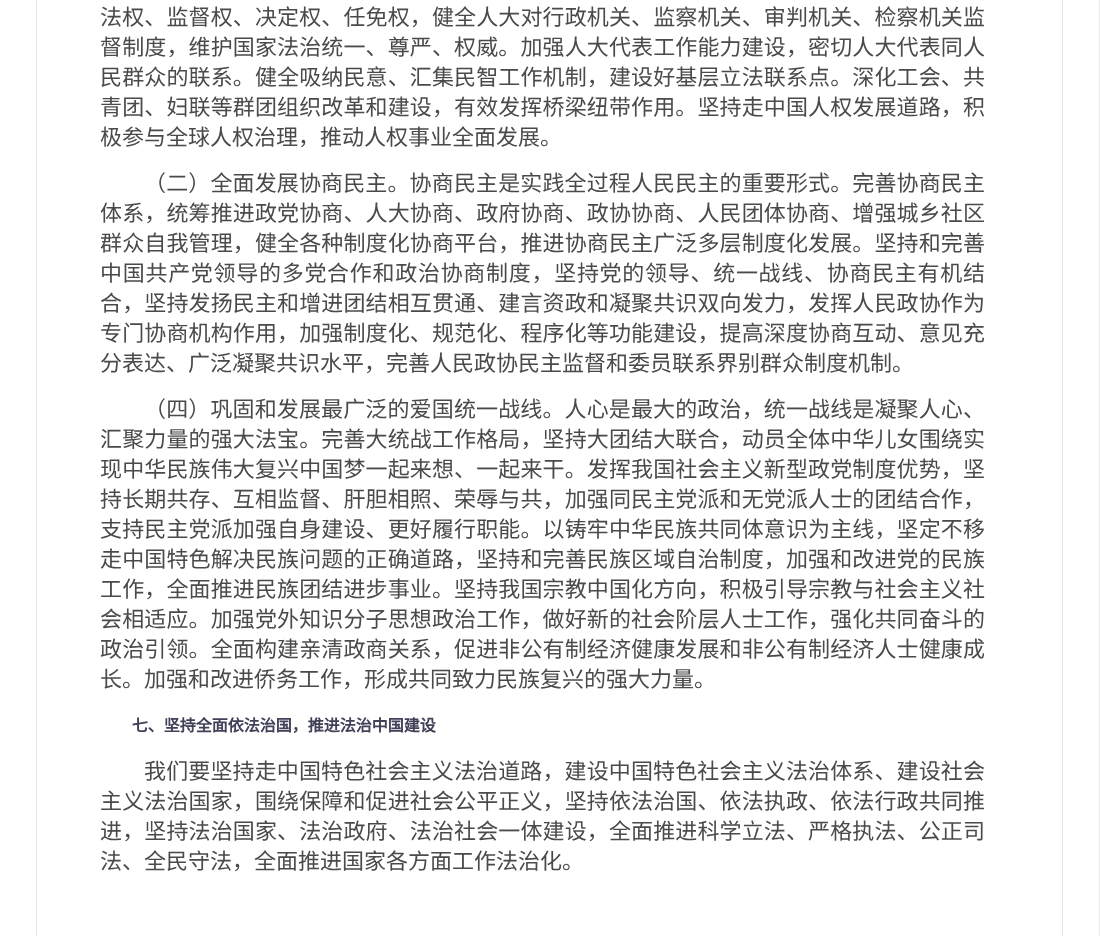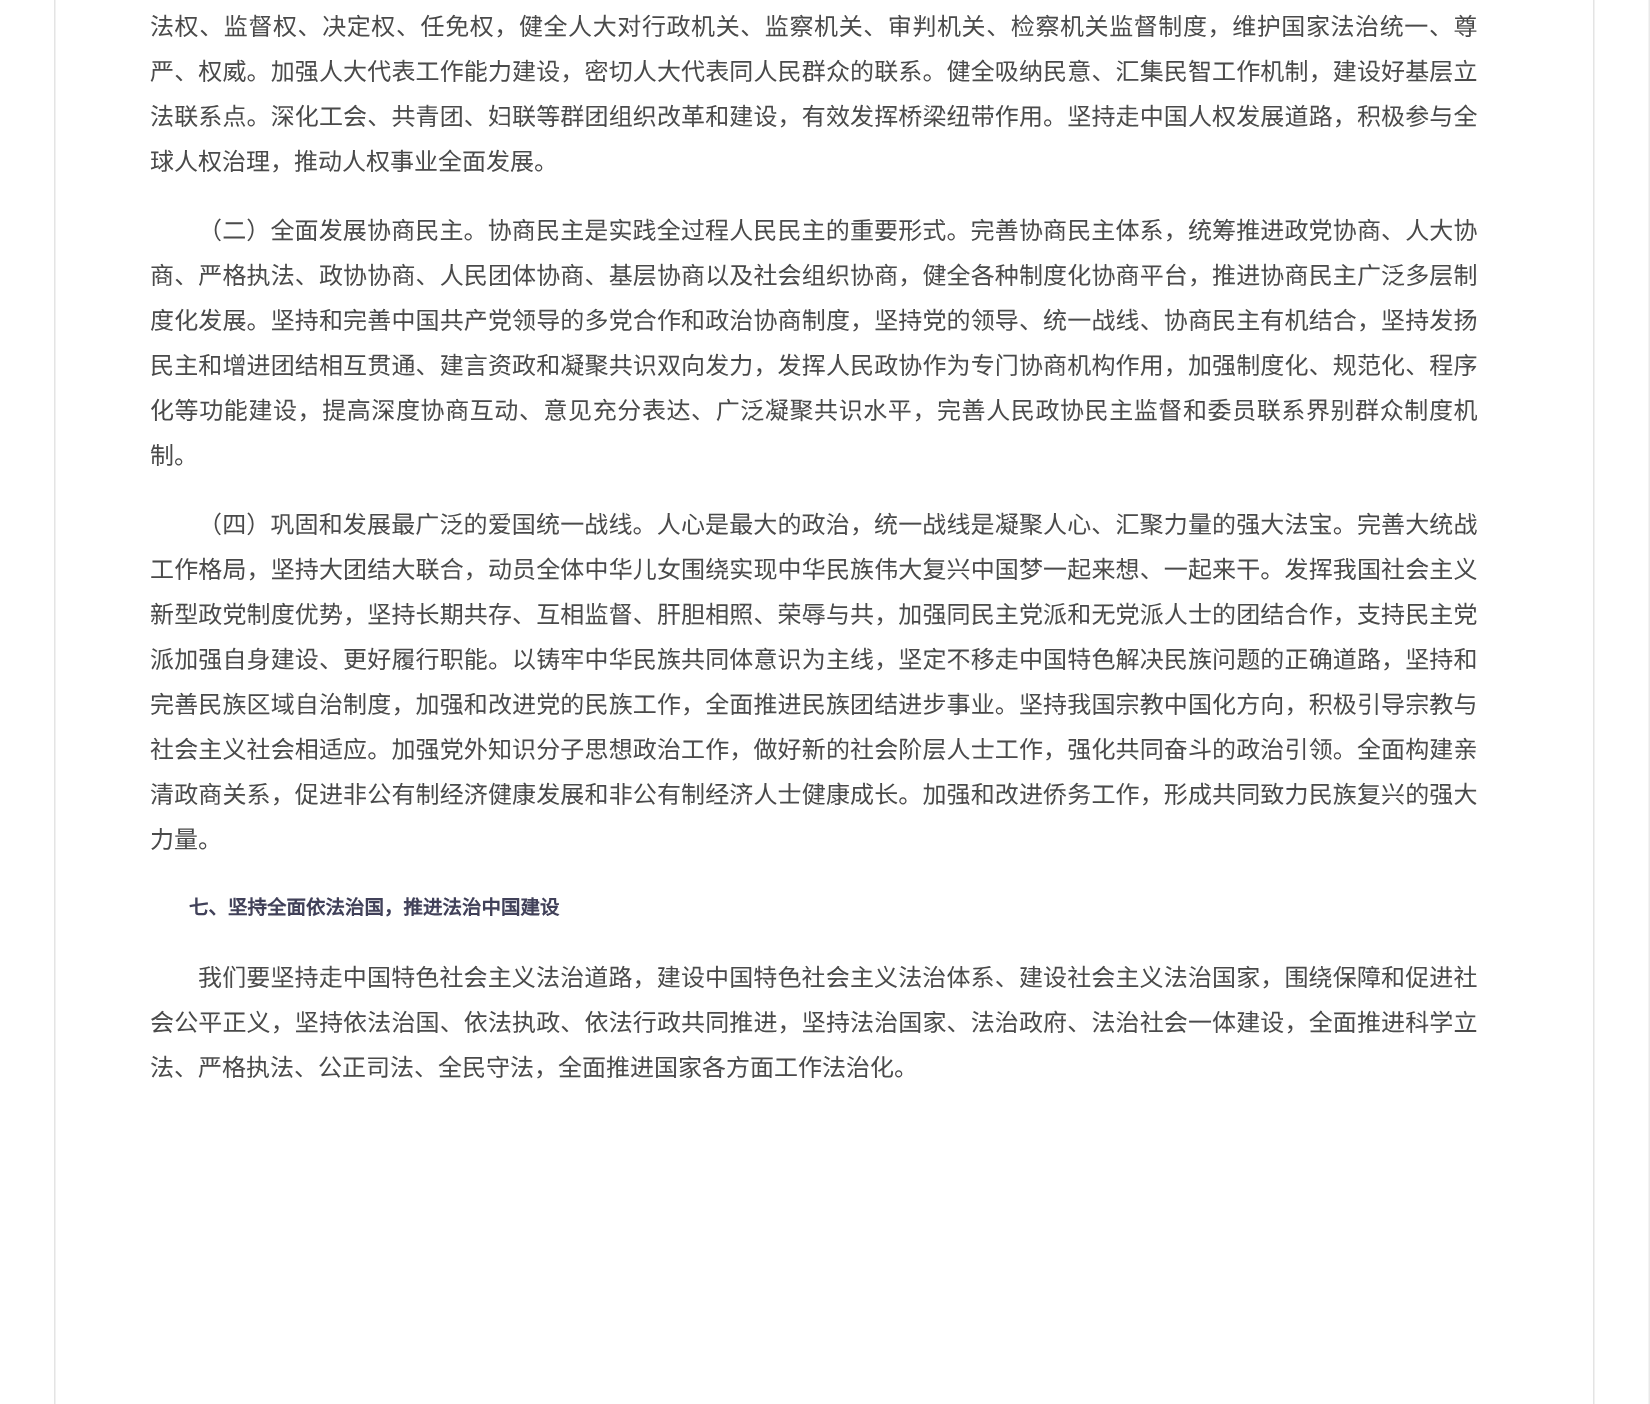--- a/index.html
+++ b/index.html
@@ -18,33 +18,33 @@
     box-sizing: border-box;
     margin-left: 36px;
     width: 1027px;
     min-height: 936px;
     border-left: 1px solid #e4e4e4;
     border-right: 1px solid #e4e4e4;
     padding: 3px 77px 0 63px;
     background: #ffffff;
   }
   .para {
-    font-size: 16px;
+    font-size: 22px;
     line-height: 30px;
     color: #4a4a4a;
     text-align: justify;
     text-indent: 2em;
     margin: 0 0 16px 0;
     word-break: break-all;
   }
   .para.continued {
     text-indent: 0;
   }
   .section-heading {
-    font-size: 13px;
+    font-size: 16px;
     line-height: 30px;
     font-weight: bold;
     color: #414159;
     text-indent: 2em;
     margin: 16px 0 16px 0;
     text-align: justify;
   }
   .window-right-border {
     position: absolute;
     top: 0;
@@ -54,21 +54,21 @@
     background: #e9e9e9;
   }
 </style>
 </head>
 <body>
 
 <div class="article">
 
   <p class="para continued">法权、监督权、决定权、任免权，健全人大对行政机关、监察机关、审判机关、检察机关监督制度，维护国家法治统一、尊严、权威。加强人大代表工作能力建设，密切人大代表同人民群众的联系。健全吸纳民意、汇集民智工作机制，建设好基层立法联系点。深化工会、共青团、妇联等群团组织改革和建设，有效发挥桥梁纽带作用。坚持走中国人权发展道路，积极参与全球人权治理，推动人权事业全面发展。</p>
 
-  <p class="para">（二）全面发展协商民主。协商民主是实践全过程人民民主的重要形式。完善协商民主体系，统筹推进政党协商、人大协商、严格执法、政协协商、人民团体协商、基层协商以及社会组织协商，健全各种制度化协商平台，推进协商民主广泛多层制度化发展。坚持和完善中国共产党领导的多党合作和政治协商制度，坚持党的领导、统一战线、协商民主有机结合，坚持发扬民主和增进团结相互贯通、建言资政和凝聚共识双向发力，发挥人民政协作为专门协商机构作用，加强制度化、规范化、程序化等功能建设，提高深度协商互动、意见充分表达、广泛凝聚共识水平，完善人民政协民主监督和委员联系界别群众制度机制。</p>
+  <p class="para">（二）全面发展协商民主。协商民主是实践全过程人民民主的重要形式。完善协商民主体系，统筹推进政党协商、人大协商、政府协商、政协协商、人民团体协商、增强城乡社区群众自我管理，健全各种制度化协商平台，推进协商民主广泛多层制度化发展。坚持和完善中国共产党领导的多党合作和政治协商制度，坚持党的领导、统一战线、协商民主有机结合，坚持发扬民主和增进团结相互贯通、建言资政和凝聚共识双向发力，发挥人民政协作为专门协商机构作用，加强制度化、规范化、程序化等功能建设，提高深度协商互动、意见充分表达、广泛凝聚共识水平，完善人民政协民主监督和委员联系界别群众制度机制。</p>
 
 
   <p class="para">（四）巩固和发展最广泛的爱国统一战线。人心是最大的政治，统一战线是凝聚人心、汇聚力量的强大法宝。完善大统战工作格局，坚持大团结大联合，动员全体中华儿女围绕实现中华民族伟大复兴中国梦一起来想、一起来干。发挥我国社会主义新型政党制度优势，坚持长期共存、互相监督、肝胆相照、荣辱与共，加强同民主党派和无党派人士的团结合作，支持民主党派加强自身建设、更好履行职能。以铸牢中华民族共同体意识为主线，坚定不移走中国特色解决民族问题的正确道路，坚持和完善民族区域自治制度，加强和改进党的民族工作，全面推进民族团结进步事业。坚持我国宗教中国化方向，积极引导宗教与社会主义社会相适应。加强党外知识分子思想政治工作，做好新的社会阶层人士工作，强化共同奋斗的政治引领。全面构建亲清政商关系，促进非公有制经济健康发展和非公有制经济人士健康成长。加强和改进侨务工作，形成共同致力民族复兴的强大力量。</p>
 
   <h2 class="section-heading">七、坚持全面依法治国，推进法治中国建设</h2>
 
 
   <p class="para">我们要坚持走中国特色社会主义法治道路，建设中国特色社会主义法治体系、建设社会主义法治国家，围绕保障和促进社会公平正义，坚持依法治国、依法执政、依法行政共同推进，坚持法治国家、法治政府、法治社会一体建设，全面推进科学立法、严格执法、公正司法、全民守法，全面推进国家各方面工作法治化。</p>
 
 </div>

